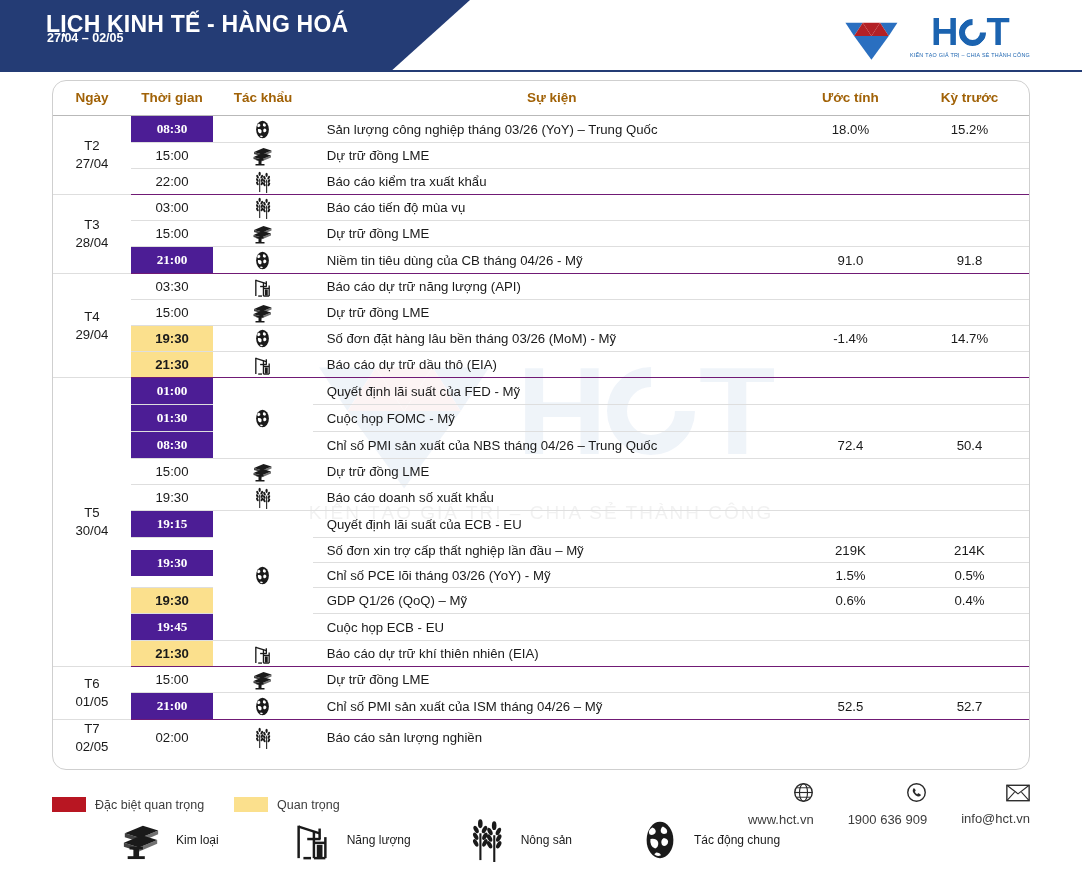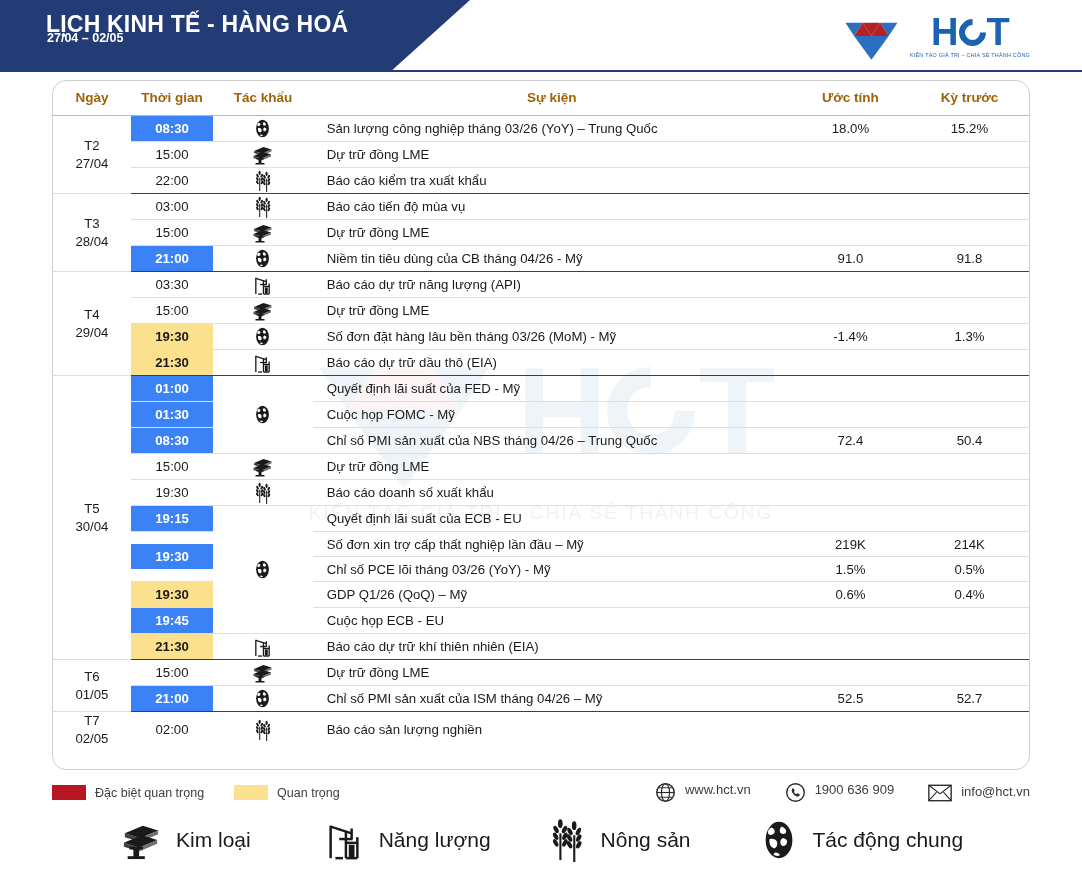--- a/index.html
+++ b/index.html
@@ -81,21 +81,21 @@
   .c-event { width: 442px; }
   .c-est   { width: 110px; }
   .c-prev  { width: 110px; }
 
   td.day {
     text-align: center; color: #1a1a1a; font-size: 13.2px; line-height: 1.35;
     border-right: none;
   }
   td.time { text-align: center; font-size: 12.8px; padding: 0; }
   td.time .pill { display:block; width: 100%; padding: 5px 0; }
-  td.time.red   .pill { background: #3b82f6; color: #fff; font-weight: bold; }
+  td.time.red   .pill { background: #4c1d95; color: #fff; font-weight: bold; font-family: Liberation Serif, serif; }
   td.time.yellow .pill { background: #fbe08d; color: #1a1a1a; font-weight: bold; }
   td.imp { text-align: center; padding: 0; }
   td.event { padding-left: 14px; text-align: left; }
   td.est, td.prev { text-align: center; }
 
   tr.daysep > td { border-bottom: 1px solid #701a75; }
   tr.lastrow > td { border-bottom: none; }
 
   
   .ico { display: inline-block; vertical-align: middle; }
@@ -105,29 +105,29 @@
     position: absolute; left: 52px; top: 782px; width: 978px;
     display: flex; align-items: center;
   }
   .sw-item { display: flex; align-items: center; gap: 9px; margin-right: 30px; }
   .sw { width: 34px; height: 15px; }
   .sw.red { background: #b81622; }
   .sw.yellow { background: #fbe08d; }
   .sw-label { font-size: 12.5px; color: #3c3c3c; }
 
   .contact { display: flex; align-items: center; gap: 34px; margin-left: auto; }
-  .contact-item { display: flex; align-items: flex-start; gap: 9px; }
+  .contact-item { display: flex; align-items: flex-end; gap: 9px; flex-direction: column; }
   .contact-text { font-size: 13px; color: #3c3c3c; }
 
   .icon-legend {
     position: absolute; left: 120px; top: 818px; width: 900px;
     display: flex; align-items: center;
   }
   .il-item { display: flex; align-items: center; gap: 14px; }
-  .il-label { font-size: 21px; color: #1a1a1a; }
+  .il-label { font-size: 12px; color: #1a1a1a; }
   .il-gap-1 { width: 72px; } .il-gap-2 { width: 56px; } .il-gap-3 { width: 68px; }
 </style>
 </head>
 <body>
 
 <div class="page">
 
   <div class="header">
     <div class="header-banner"></div>
     <div class="header-title">LỊCH KINH TẾ - HÀNG HOÁ</div>
@@ -400,21 +400,21 @@
                 <g fill="#ffffff">
                   <path d="M12 10 q5 2 3 6 q-3 3 -6 1 q-2 -4 3 -7 z"></path>
                   <path d="M23 9 q6 3 4 7 q-4 2 -6 -1 q-1 -4 2 -6 z"></path>
                   <path d="M10 22 q6 -1 8 3 q1 5 -3 7 q-6 -2 -5 -10 z"></path>
                   <path d="M24 21 q6 1 4 6 q-3 4 -6 1 q-2 -5 2 -7 z"></path>
                   <path d="M16 36 q4 0 5 3 q-4 2 -7 -1 z"></path>
                 </g>
               </svg></td>
             <td class="event">Số đơn đặt hàng lâu bền tháng 03/26 (MoM) - Mỹ</td>
             <td class="est">-1.4%</td>
-            <td class="prev">1.3%</td>
+            <td class="prev">14.7%</td>
           </tr>
           <tr class="daysep">
             <td class="time yellow">
               <span class="pill">21:30</span>
             </td>
             <td class="imp"><svg class="ico" width="21" height="22" viewBox="0 0 44 46">
                 <g stroke="#1a1a1a" fill="none" stroke-width="2.8">
                   <line x1="8" y1="8" x2="8" y2="42"></line>
                   <line x1="8" y1="9" x2="30" y2="16"></line>
                   <line x1="30" y1="11" x2="30" y2="22"></line>

